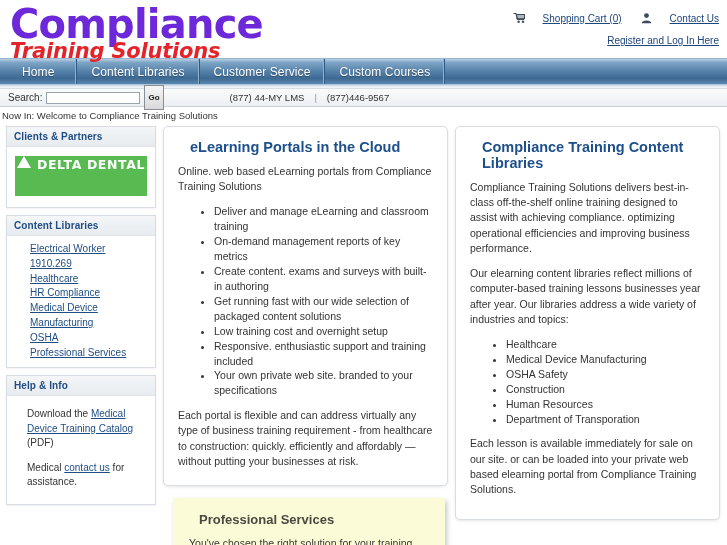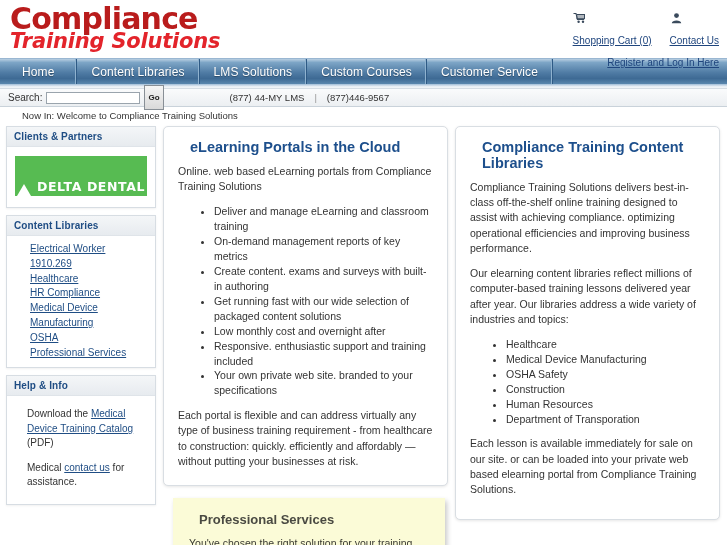--- a/index.html
+++ b/index.html
@@ -24,23 +24,23 @@
     background: #ffffff;
   }
   .logo {
     position: absolute;
     left: 10px;
     top: 4px;
     line-height: 1;
   }
   .logo-line1 {
     font-family: "DejaVu Sans", sans-serif;
-    font-size: 30px;
-    font-weight: bold;
-    color: #b91c1c;
+    font-size: 40px;
+    font-weight: bold;
+    color: #6d28d9;
     letter-spacing: -0.8px;
     display: block;
   }
   .logo-line2 {
     font-family: "DejaVu Sans", sans-serif;
     font-size: 21px;
     font-style: italic;
     font-weight: bold;
     color: #e3242b;
     letter-spacing: -0.2px;
@@ -59,24 +59,23 @@
     display: flex;
     align-items: center;
     justify-content: flex-end;
     gap: 6px;
   }
   .hl-row2 {
     margin-top: 11px;
   }
   .hl-item {
     display: inline-flex;
-    align-items: flex-start;
-    gap: 11px;
+    align-items: flex-end;
+    gap: 17px;
     margin-left: 12px;
-    flex-direction: column;
   }
   .hl-item a, .hl-row2 a {
     color: #20467e;
     text-decoration: underline;
     font-size: 10px;
     cursor: pointer;
   }
   .ico {
     display: inline-block;
     width: 13px;
@@ -162,21 +161,21 @@
     align-items: flex-end;
     gap: 10px;
   }
   .phone-sep { color: #999; }
 
   
   .breadcrumb {
     height: 17px;
     display: flex;
     align-items: center;
-    padding: 0 22px;
+    padding: 0 2px;
     font-size: 9.5px;
     color: #333;
     background: #ffffff;
     text-align: right;
   }
 
   
   .page {
     display: flex;
     padding: 2px 6px 0 6px;
@@ -207,21 +206,21 @@
   .sbox-body {
     padding: 8px 7px;
     font-size: 10px;
     color: #333;
     line-height: 1.45;
   }
   .delta-logo {
     background: #57bb52;
     height: 40px;
     display: flex;
-    align-items: flex-end;
+    align-items: flex-start;
     justify-content: center;
     gap: 6px;
     color: #ffffff;
     font-family: "DejaVu Sans", sans-serif;
     font-weight: bold;
     font-size: 12.5px;
     letter-spacing: 0.6px;
   }
   .delta-tri {
     width: 0; height: 0;
@@ -351,23 +350,22 @@
     </div>
     <div class="hl-row2">
       <a>Register and Log In Here</a>
     </div>
   </div>
 </div>
 
 <div class="navbar">
   <div class="navbar-item">Home</div>
   <div class="navbar-item">Content Libraries</div>
-  <div class="navbar-item">LMS Solutions</div>
+  <div class="navbar-item">Customer Service</div>
   <div class="navbar-item">Custom Courses</div>
-  <div class="navbar-item">Customer Service</div>
   <div class="navbar-filler"></div>
 </div>
 <div class="nav-underline"></div>
 
 <div class="searchbar">
   <span class="search-label">Search:</span>
   <input class="search-input" type="text" placeholder="" style="">
   <button class="go-btn">Go</button>
   <span class="phones">
     <span>(877) 44-MY LMS</span>
@@ -417,42 +415,42 @@
   <div class="col-mid">
 
     <div class="card mid">
       <h2>eLearning Portals in the Cloud</h2>
       <p>Online. web based eLearning portals from Compliance Training Solutions</p>
       <ul>
         <li>Deliver and manage eLearning and classroom training</li>
         <li>On-demand management reports of key metrics</li>
         <li>Create content. exams and surveys with built-in authoring</li>
         <li>Get running fast with our wide selection of packaged content solutions</li>
-        <li>Low monthly cost and overnight after</li>
+        <li>Low training cost and overnight setup</li>
         <li>Responsive. enthusiastic support and training included</li>
         <li>Your own private web site. branded to your specifications</li>
       </ul>
       <p>Each portal is flexible and can address virtually any type of business training requirement - from healthcare to construction: quickly. efficiently and affordably — without putting your businesses at risk.</p>
     </div>
 
     <div class="sticky-wrap">
       <div class="sticky">
         <h2>Professional Services</h2>
         <p>You've chosen the right solution for your training success. and we can help get you up and saving money faster!</p>
 
       </div>
     </div>
 
   </div>
 
   <div class="col-right">
     <div class="card right">
       <h2>Compliance Training Content Libraries</h2>
       <p>Compliance Training Solutions delivers best-in-class off-the-shelf online training designed to assist with achieving compliance. optimizing operational efficiencies and improving business performance.</p>
-      <p>Our elearning content libraries reflect millions of computer-based training lessons delivered year after year. Our libraries address a wide variety of industries and topics:</p>
+      <p>Our elearning content libraries reflect millions of computer-based training lessons businesses year after year. Our libraries address a wide variety of industries and topics:</p>
       <ul>
         <li>Healthcare</li>
         <li>Medical Device Manufacturing</li>
         <li>OSHA Safety</li>
         <li>Construction</li>
         <li>Human Resources</li>
         <li>Department of Transporation</li>
       </ul>
       <p>Each lesson is available immediately for sale on our site. or can be loaded into your private web based elearning portal from Compliance Training Solutions.</p>
     </div>

